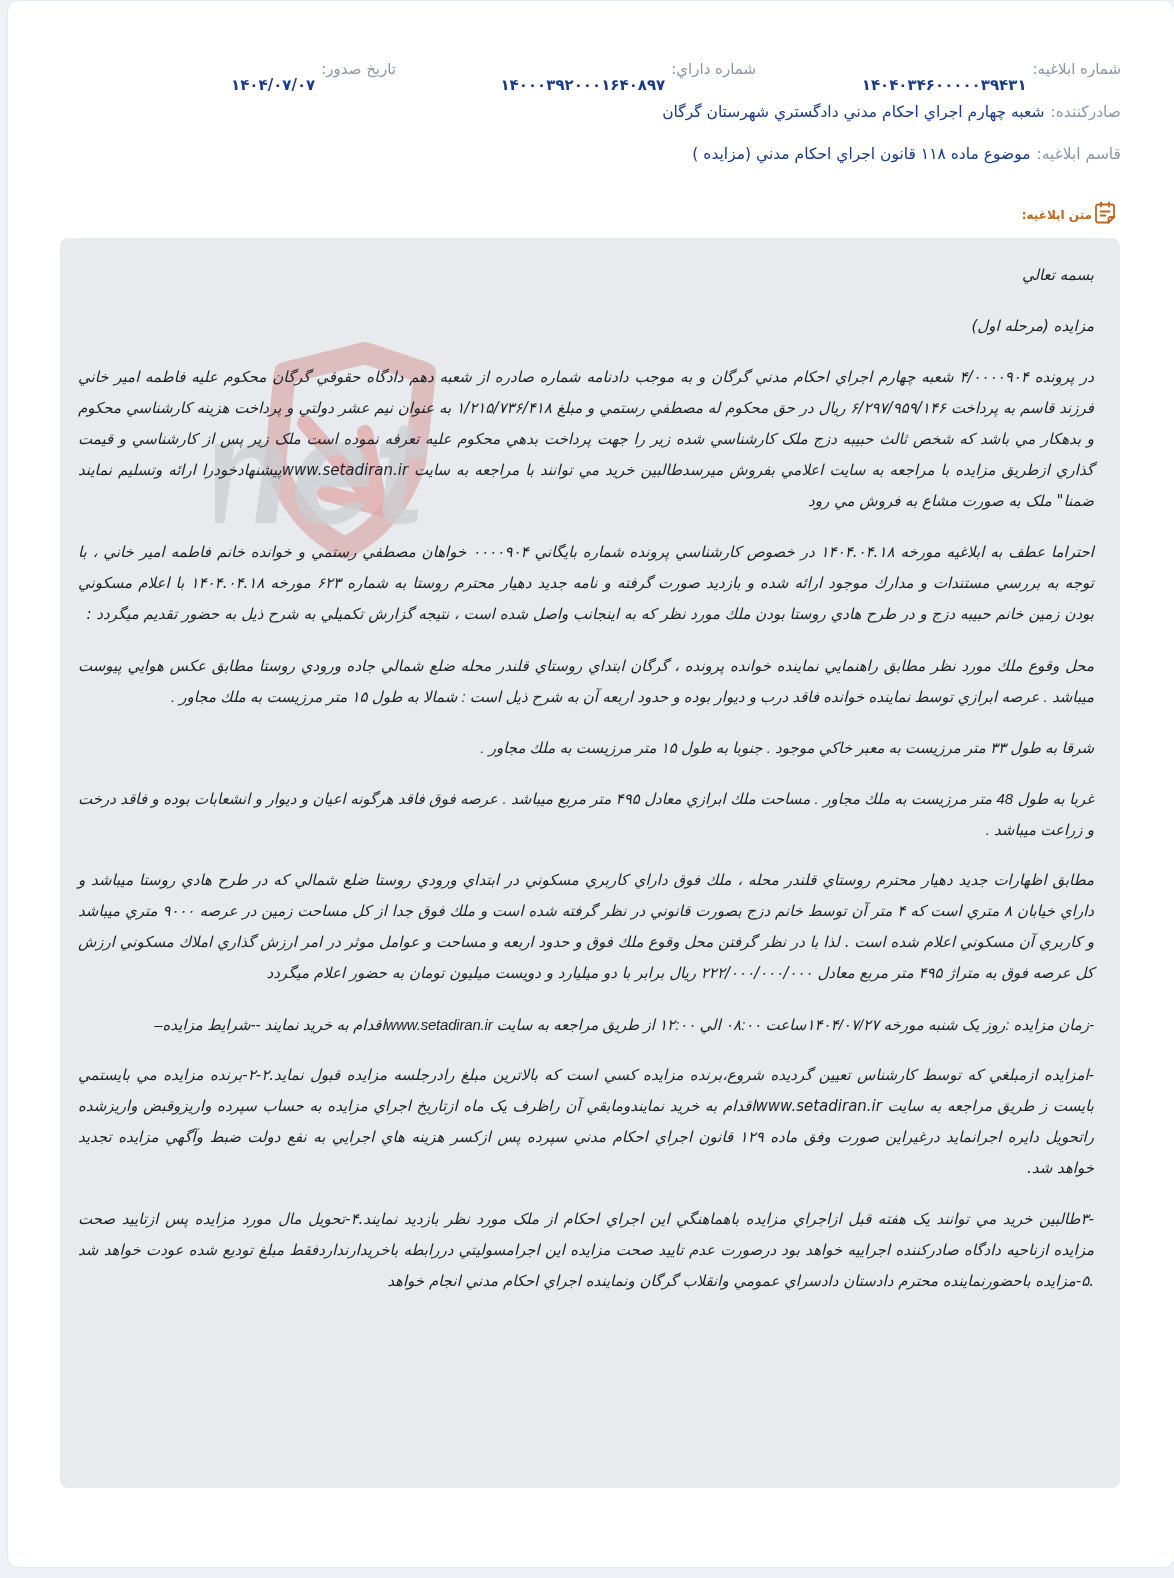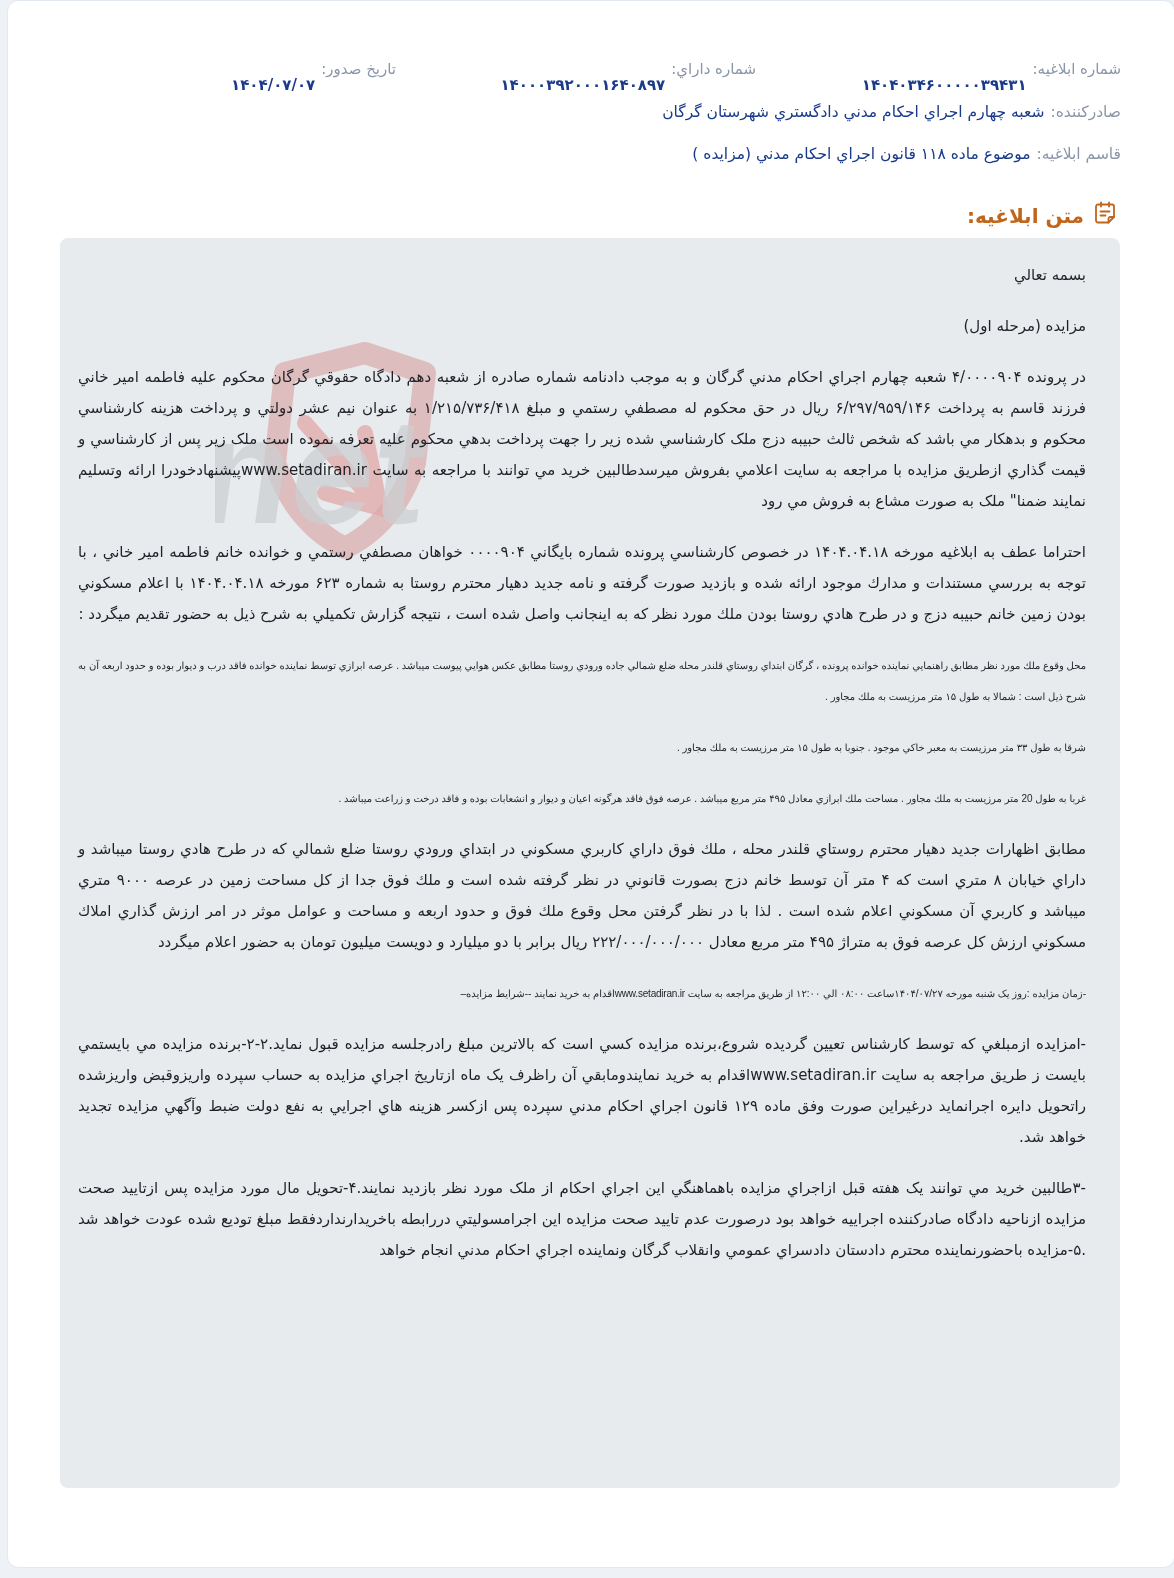--- a/index.html
+++ b/index.html
@@ -62,23 +62,22 @@
     .line-row .val { color: #1a3a8a; font-weight: normal; }
     .row-issuer { top: 99px; }
     .row-subject { top: 141px; }
 
     .section-title {
       position: absolute;
       right: 56px;
       top: 199px;
       display: flex;
       align-items: center;
-      gap: 8px;
       color: #c0651a;
-      font-size: 20px;
+      font-size: 12px;
       font-weight: bold;
     }
     .section-title svg { width: 26px; height: 26px; }
 
     .body-box {
       position: absolute;
       left: 52px;
       top: 237px;
       width: 1060px;
       height: 1250px;
@@ -86,27 +85,28 @@
       border-radius: 8px;
       box-sizing: border-box;
       padding: 22px 18px 20px 18px;
       color: #1e2126;
       font-size: 15px;
       line-height: 31px;
       text-align: justify;
       overflow: hidden;
     }
     .body-box p {
-      margin: 0 16px 20px 0;
+      margin: 0 8px 20px 0;
       position: relative;
       z-index: 2;
+      font-style: italic;
     }
     .body-box p.condensed {
       font-family: "Liberation Sans", sans-serif;
-      font-size: 10px;
+      font-size: 15px;
       letter-spacing: -0.2px;
     }
     .watermark {
       position: absolute;
       left: 155px;
       top: 95px;
       width: 560px;
       height: 230px;
       z-index: 1;
       pointer-events: none;
@@ -167,20 +167,20 @@
       </g>
       <text x="230" y="190" font-family="Liberation Sans, sans-serif" font-size="150" font-weight="bold" fill="#c9ccd0" opacity="0.75" transform="skewX(-8)">AriaTender.net</text>
     </svg>
 
     <p>بسمه تعالي</p>
     <p>مزايده (مرحله اول)</p>
     <p>در پرونده ۴/۰۰۰۰۹۰۴ شعبه چهارم اجراي احكام مدني گرگان و به موجب دادنامه شماره  صادره از شعبه دهم  دادگاه حقوقي گرگان  محكوم عليه  فاطمه امير خاني  فرزند قاسم  به پرداخت ۶/۲۹۷/۹۵۹/۱۴۶ ريال در حق محكوم له  مصطفي رستمي  و مبلغ ۱/۲۱۵/۷۳۶/۴۱۸ به عنوان نيم عشر دولتي و پرداخت هزينه كارشناسي  محكوم و بدهكار مي باشد  كه شخص ثالث حبيبه دزج ملک كارشناسي شده زير را جهت پرداخت بدهي محكوم عليه تعرفه نموده است  ملک زير  پس از كارشناسي و  قيمت گذاري ازطريق مزايده با مراجعه به سايت اعلامي  بفروش ميرسدطالبين خريد مي توانند  با مراجعه به سايت  www.setadiran.irپيشنهادخودرا ارائه وتسليم نمايند  ضمنا" ملک به صورت مشاع به فروش مي رود</p>
     <p>احتراما عطف به ابلاغيه مورخه ۱۴۰۴.۰۴.۱۸ در خصوص كارشناسي پرونده شماره بايگاني ۰۰۰۰۹۰۴ خواهان مصطفي رستمي و خوانده خانم فاطمه امير خاني  ، با توجه به بررسي مستندات و مدارك موجود ارائه شده و بازديد صورت گرفته و نامه جديد دهيار محترم روستا به شماره ۶۲۳ مورخه ۱۴۰۴.۰۴.۱۸ با اعلام مسكوني بودن زمين خانم حبيبه دزج و در طرح هادي روستا بودن ملك مورد نظر كه به اينجانب واصل شده است ، نتيجه گزارش تكميلي به شرح ذيل به حضور تقديم ميگردد :</p>
     <p class="condensed">محل وقوع ملك مورد نظر مطابق راهنمايي نماينده خوانده پرونده ، گرگان ابتداي روستاي قلندر محله ضلع شمالي جاده ورودي روستا مطابق عكس هوايي پيوست ميباشد .    عرصه ابرازي توسط نماينده خوانده فاقد درب و ديوار بوده و حدود اربعه آن به شرح ذيل است :    شمالا به طول ۱۵ متر مرزيست به ملك مجاور .</p>
     <p class="condensed">شرقا به طول ۳۳ متر مرزيست به معبر خاكي موجود .   جنوبا به طول ۱۵ متر مرزيست به ملك مجاور .</p>
-    <p class="condensed">غربا به طول 20 متر مرزيست به ملك مجاور .    مساحت ملك ابرازي معادل ۴۹۵ متر مربع ميباشد . عرصه فوق فاقد هرگونه اعيان و ديوار و انشعابات بوده و فاقد درخت و زراعت ميباشد .</p>
+    <p class="condensed">غربا به طول 48 متر مرزيست به ملك مجاور .    مساحت ملك ابرازي معادل ۴۹۵ متر مربع ميباشد . عرصه فوق فاقد هرگونه اعيان و ديوار و انشعابات بوده و فاقد درخت و زراعت ميباشد .</p>
     <p>مطابق اظهارات جديد دهيار محترم روستاي قلندر محله ، ملك فوق داراي كاربري مسكوني در ابتداي ورودي روستا ضلع شمالي كه در طرح هادي روستا ميباشد و داراي خيابان ۸ متري است كه ۴ متر آن توسط خانم دزج بصورت قانوني در نظر گرفته شده است و ملك فوق جدا از كل مساحت زمين در عرصه ۹۰۰۰ متري ميباشد و كاربري آن مسكوني اعلام شده است .     لذا با در نظر گرفتن محل وقوع ملك فوق و حدود اربعه و مساحت و عوامل موثر در امر ارزش گذاري املاك مسكوني ارزش كل عرصه فوق به متراژ ۴۹۵ متر مربع معادل ۲۲۲/۰۰۰/۰۰۰/۰۰۰ ريال برابر با دو ميليارد و دويست ميليون تومان به حضور اعلام ميگردد</p>
     <p class="condensed">-زمان مزايده :روز يک شنبه مورخه ۱۴۰۴/۰۷/۲۷ساعت ۰۸:۰۰ الي ۱۲:۰۰  از طريق مراجعه به سايت   www.setadiran.irاقدام به خريد نمايند --شرايط مزايده–</p>
     <p>-امزايده ازمبلغي كه توسط كارشناس تعيين گرديده شروع،برنده مزايده كسي است كه بالاترين مبلغ رادرجلسه مزايده قبول نمايد.۲-۲-برنده مزايده مي بايستمي بايست  ز طريق مراجعه به سايت   www.setadiran.irاقدام به خريد نمايندومابقي آن راظرف يک ماه ازتاريخ اجراي مزايده به حساب سپرده واريزوقبض واريزشده راتحويل دايره اجرانمايد درغيراين صورت وفق ماده ۱۲۹ قانون اجراي احكام مدني سپرده پس ازكسر هزينه هاي اجرايي به نفع دولت ضبط وآگهي مزايده تجديد خواهد شد.</p>
     <p>-۳طالبين خريد مي توانند يک هفته قبل ازاجراي مزايده باهماهنگي اين اجراي احكام از ملک  مورد نظر بازديد نمايند.۴-تحويل مال مورد مزايده پس ازتاييد صحت مزايده ازناحيه دادگاه صادركننده اجراييه خواهد بود درصورت عدم تاييد صحت مزايده اين اجرامسوليتي دررابطه باخريدارنداردفقط مبلغ توديع شده عودت خواهد شد .۵-مزايده باحضورنماينده محترم دادستان دادسراي عمومي وانقلاب گرگان ونماينده اجراي احكام مدني انجام خواهد</p>
   </div>
 
 </div>
 
 </body></html>

